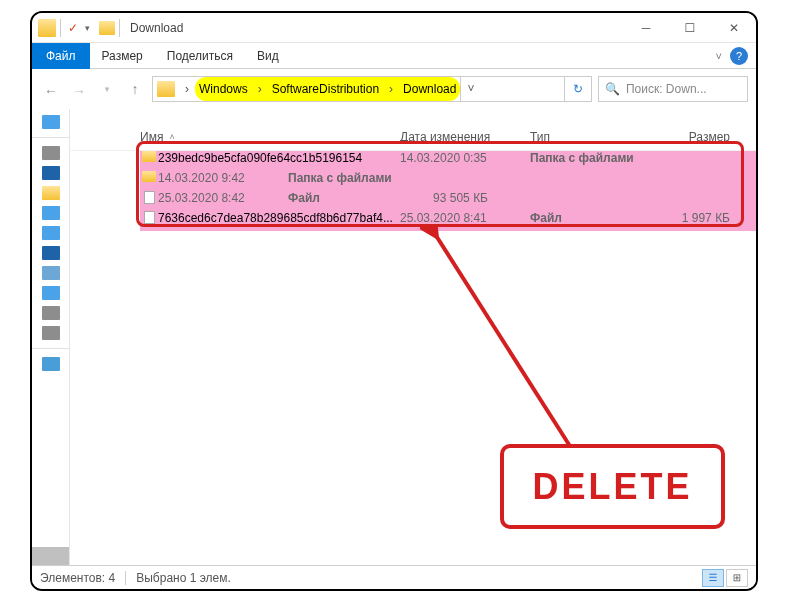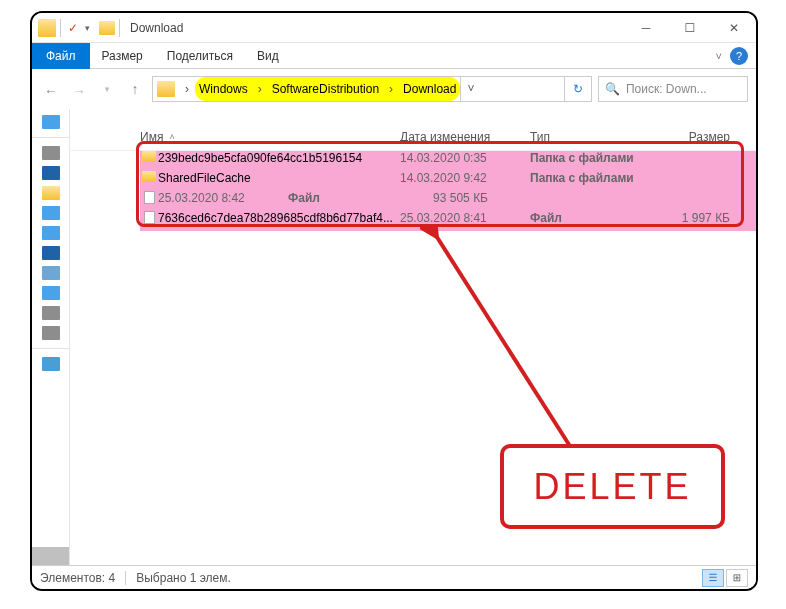--- a/index.html
+++ b/index.html
@@ -64,21 +64,21 @@
 .row .icon { width: 18px; display: flex; justify-content: center; }
 .row .folder-ico { width: 14px; height: 11px; background: linear-gradient(#ffe499,#f5c133); border-radius: 1px; }
 .row .file-ico { width: 11px; height: 13px; background: #fff; border: 1px solid #aaa; }
 .row .n { width: 242px; overflow: hidden; white-space: nowrap; text-overflow: ellipsis; }
 .row .d { width: 130px; color: #666; }
 .row .t { width: 120px; color: #666; font-weight: bold; }
 .row .s { width: 80px; text-align: right; color: #666; }
 
 
 .arrow-svg { position: absolute; left: 350px; top: 115px; width: 180px; height: 270px; pointer-events: none; }
-.deletebox { position: absolute; left: 430px; top: 335px; width: 225px; height: 85px; border: 4px solid #d31f1f; border-radius: 10px; display: flex; align-items: center; justify-content: center; font-size: 36px; font-weight: 400; color: #d31f1f; letter-spacing: 3px; background: #fff; font-family: "Segoe UI", Arial, sans-serif; }
+.deletebox { position: absolute; left: 430px; top: 335px; width: 225px; height: 85px; border: 4px solid #d31f1f; border-radius: 10px; display: flex; align-items: center; justify-content: center; font-size: 36px; font-weight: 700; color: #d31f1f; letter-spacing: 3px; background: #fff; font-family: "Segoe UI", Arial, sans-serif; }
 
 
 .statusbar { position: absolute; bottom: 0; left: 0; right: 0; height: 24px; border-top: 1px solid #d0d0d0; display: flex; align-items: center; font-size: 12px; color: #555; padding: 0 8px; background: #fff; }
 .statusbar .sep2 { width: 1px; height: 14px; background: #ccc; margin: 0 10px; }
 .statusbar .viewbtns { margin-left: auto; display: flex; gap: 2px; }
 .statusbar .viewbtns div { width: 22px; height: 18px; border: 1px solid #ccc; display: flex; align-items: center; justify-content: center; font-size: 10px; }
 .statusbar .viewbtns .active { background: #cce4f7; border-color: #7fb7e4; color: #2b7cd3; }
 </style>
 </head>
 <body>
@@ -171,21 +171,20 @@
             </div>
           <div class="n">239bedc9be5cfa090fe64cc1b5196154</div>
           <div class="d">14.03.2020 0:35</div>
           <div class="t">Папка с файлами</div>
           <div class="s"></div>
         </div>
         <div class="row">
           <div class="icon">
               <div class="folder-ico"></div>
             </div>
-          <div class="n">SharedFileCache</div>
           <div class="d">14.03.2020 9:42</div>
           <div class="t">Папка с файлами</div>
           <div class="s"></div>
         </div>
         <div class="row">
           <div class="icon">
               <div class="file-ico"></div>
             </div>
           <div class="d">25.03.2020 8:42</div>
           <div class="t">Файл</div>

